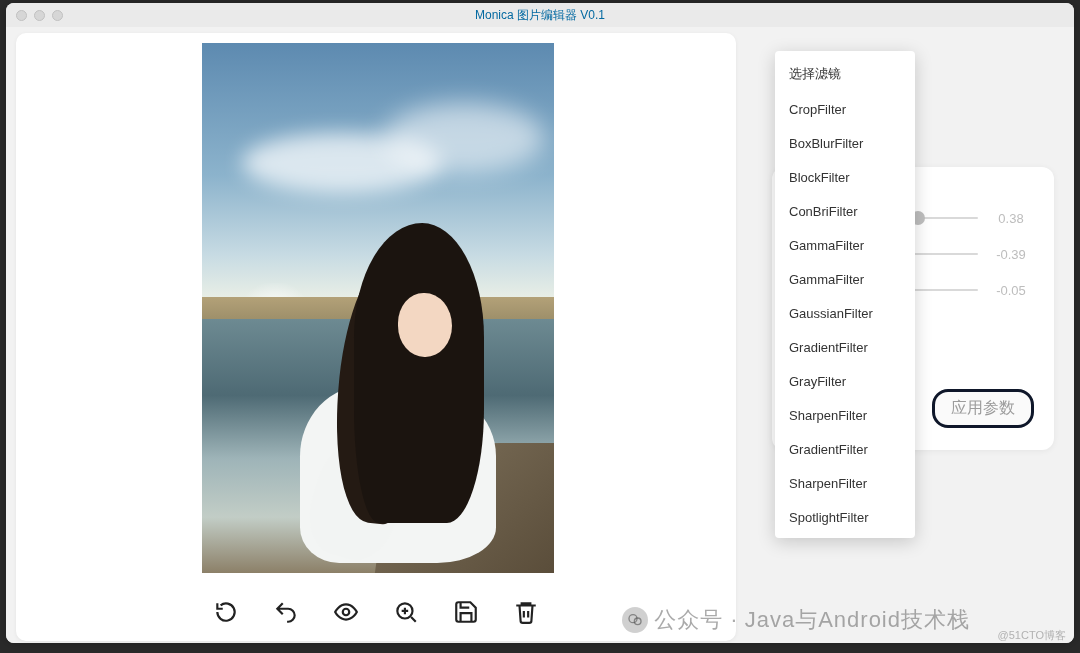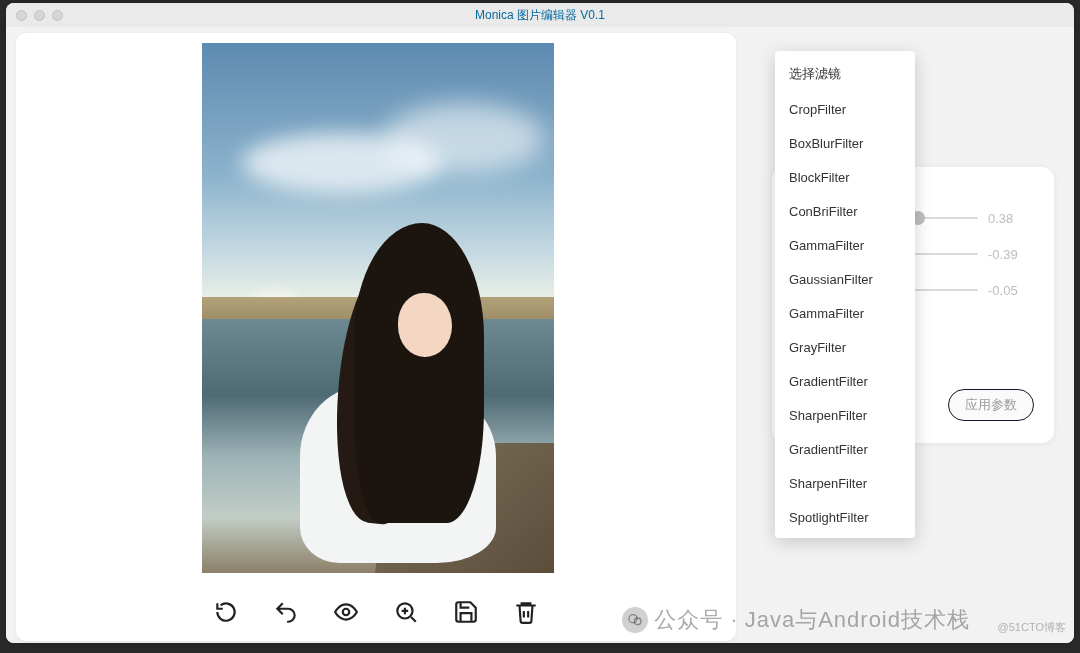--- a/index.html
+++ b/index.html
@@ -84,25 +84,25 @@
   border-radius: 12px;
   box-shadow: 0 1px 6px rgba(0,0,0,.06);
   padding: 24px 20px 22px;
 }
 .sliders { margin-top: 10px; }
 .slider-row { display:flex; align-items:center; gap:10px; margin: 18px 0; font-size:13px; color:#9a9a9a; }
 .slider-label { width: 18px; overflow: hidden; white-space: nowrap; }
 .track { flex:1; height:2px; background:#d9d9d9; position:relative; border-radius:1px; }
 .track .fill { position:absolute; left:0; top:0; bottom:0; background:#cfcfcf; }
 .thumb { position:absolute; top:50%; width:14px; height:14px; background:#bfbfbf; border-radius:50%; transform:translate(-50%,-50%); }
-.slider-val { width: 46px; text-align:left; color:#bdbdbd; font-size:13px; }
+.slider-val { width: 46px; text-align:center; color:#bdbdbd; font-size:13px; }
 .apply-row { display:flex; justify-content:flex-end; margin-top: 90px; }
 .apply-btn {
-  border:1px solid #0f172a; border-radius:16px;
-  padding: 6px 16px; font-size:13px; color:#9c9c9c; background:#fafafa;
+  border:3px solid #0f172a; border-radius:16px;
+  padding: 6px 16px; font-size:16px; color:#9c9c9c; background:#fafafa;
 }
 
 .dropdown {
   position: absolute;
   left: 769px; top: 24px;
   width: 140px;
   background: #fff;
   border-radius: 4px;
   box-shadow: 0 4px 18px rgba(0,0,0,.18);
   padding: 4px 0;
@@ -121,21 +121,21 @@
   position: absolute;
   right: 110px; bottom: 18px;
   font-size: 22px; color: rgba(100,100,100,.55);
   letter-spacing: 1px;
   pointer-events: none;
   display: flex; align-items: center; gap: 6px;
 }
 .wm-icon { width: 26px; height: 26px; border-radius:50%; background: rgba(120,120,120,.35); display:flex; align-items:center; justify-content:center; }
 .wm-icon svg { width:16px; height:16px; stroke: rgba(80,80,80,.6); fill:none; stroke-width:2; }
 .watermark2 {
-  position:absolute; right: 14px; bottom: 18px;
+  position:absolute; right: 14px; bottom: 10px;
   font-size: 11px; color: rgba(150,150,150,.7);
 }
 </style>
 </head>
 <body>
 
 <div class="window">
   <div class="titlebar">
     <div class="traffic">
       <div class="dot"></div>
@@ -235,24 +235,24 @@
     </div>
 
     <div class="dropdown">
       <div class="dd-item header">选择滤镜</div>
       <div id="dd-list">
           <div class="dd-item">CropFilter</div>
           <div class="dd-item">BoxBlurFilter</div>
           <div class="dd-item">BlockFilter</div>
           <div class="dd-item">ConBriFilter</div>
           <div class="dd-item">GammaFilter</div>
+          <div class="dd-item">GammaFilter</div>
           <div class="dd-item">GaussianFilter</div>
-          <div class="dd-item">GammaFilter</div>
+          <div class="dd-item">GradientFilter</div>
           <div class="dd-item">GrayFilter</div>
-          <div class="dd-item">GradientFilter</div>
           <div class="dd-item">SharpenFilter</div>
           <div class="dd-item">GradientFilter</div>
           <div class="dd-item">SharpenFilter</div>
           <div class="dd-item">SpotlightFilter</div>
         </div>
     </div>
 
   </div>
 </div>
 

